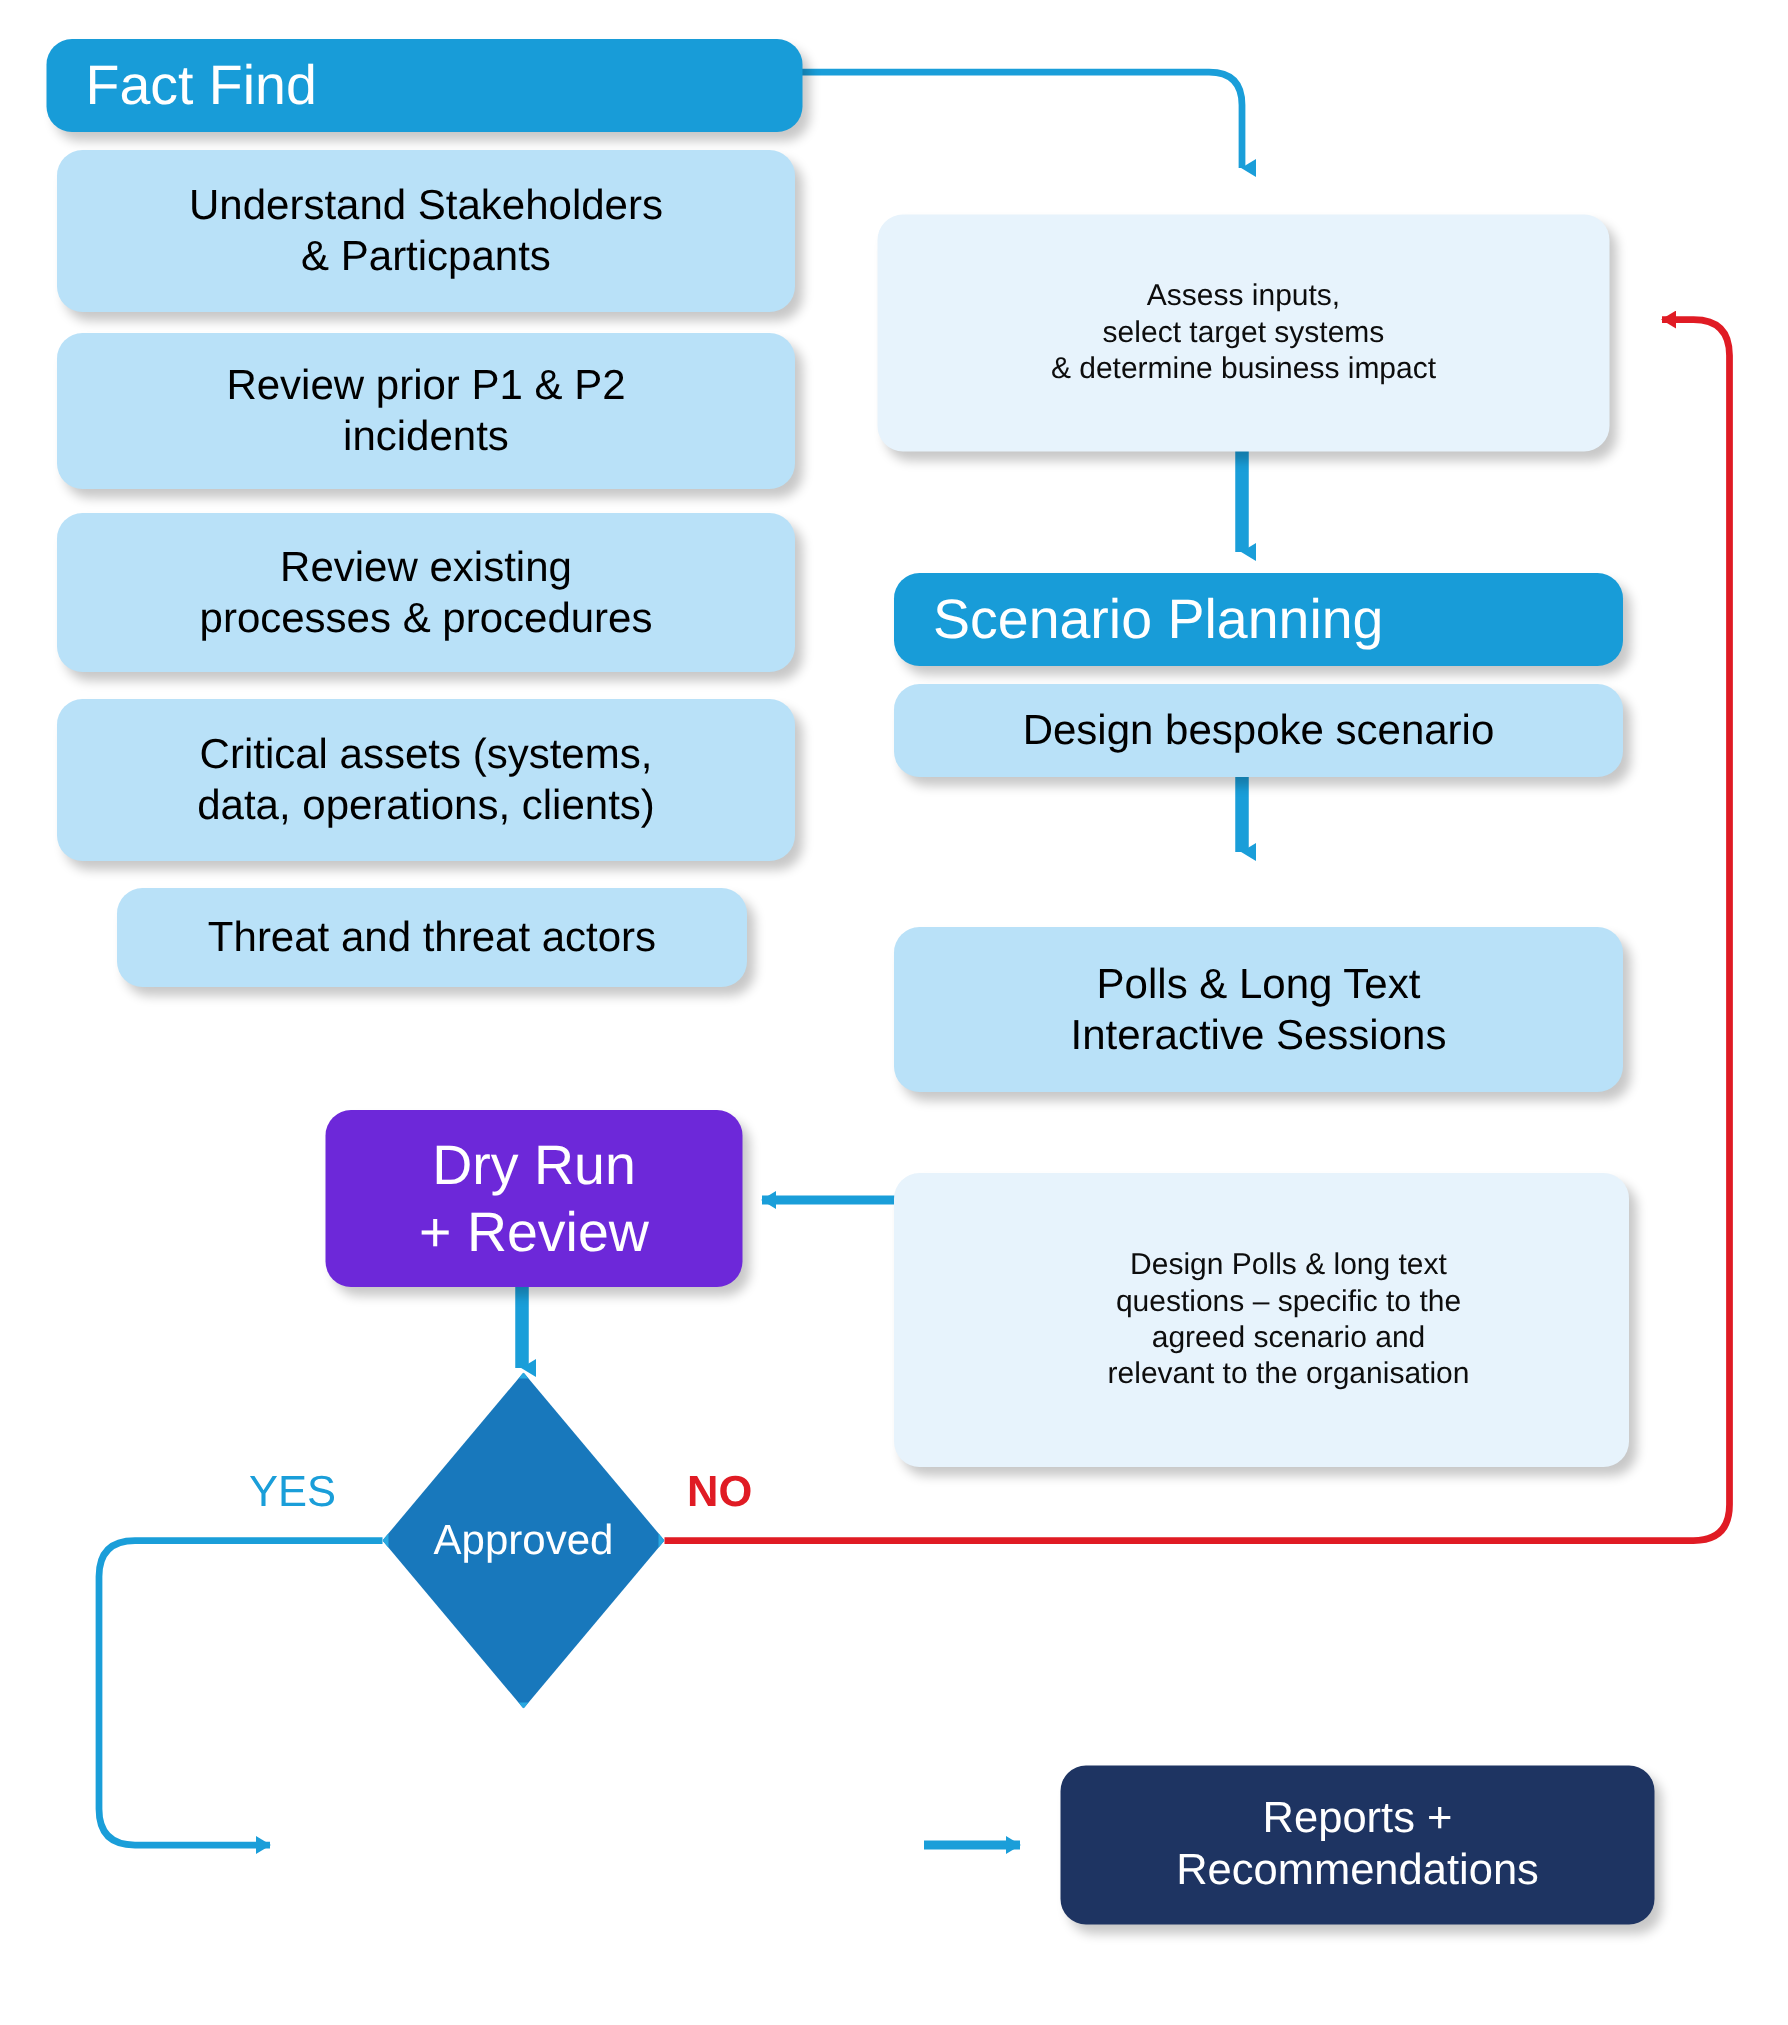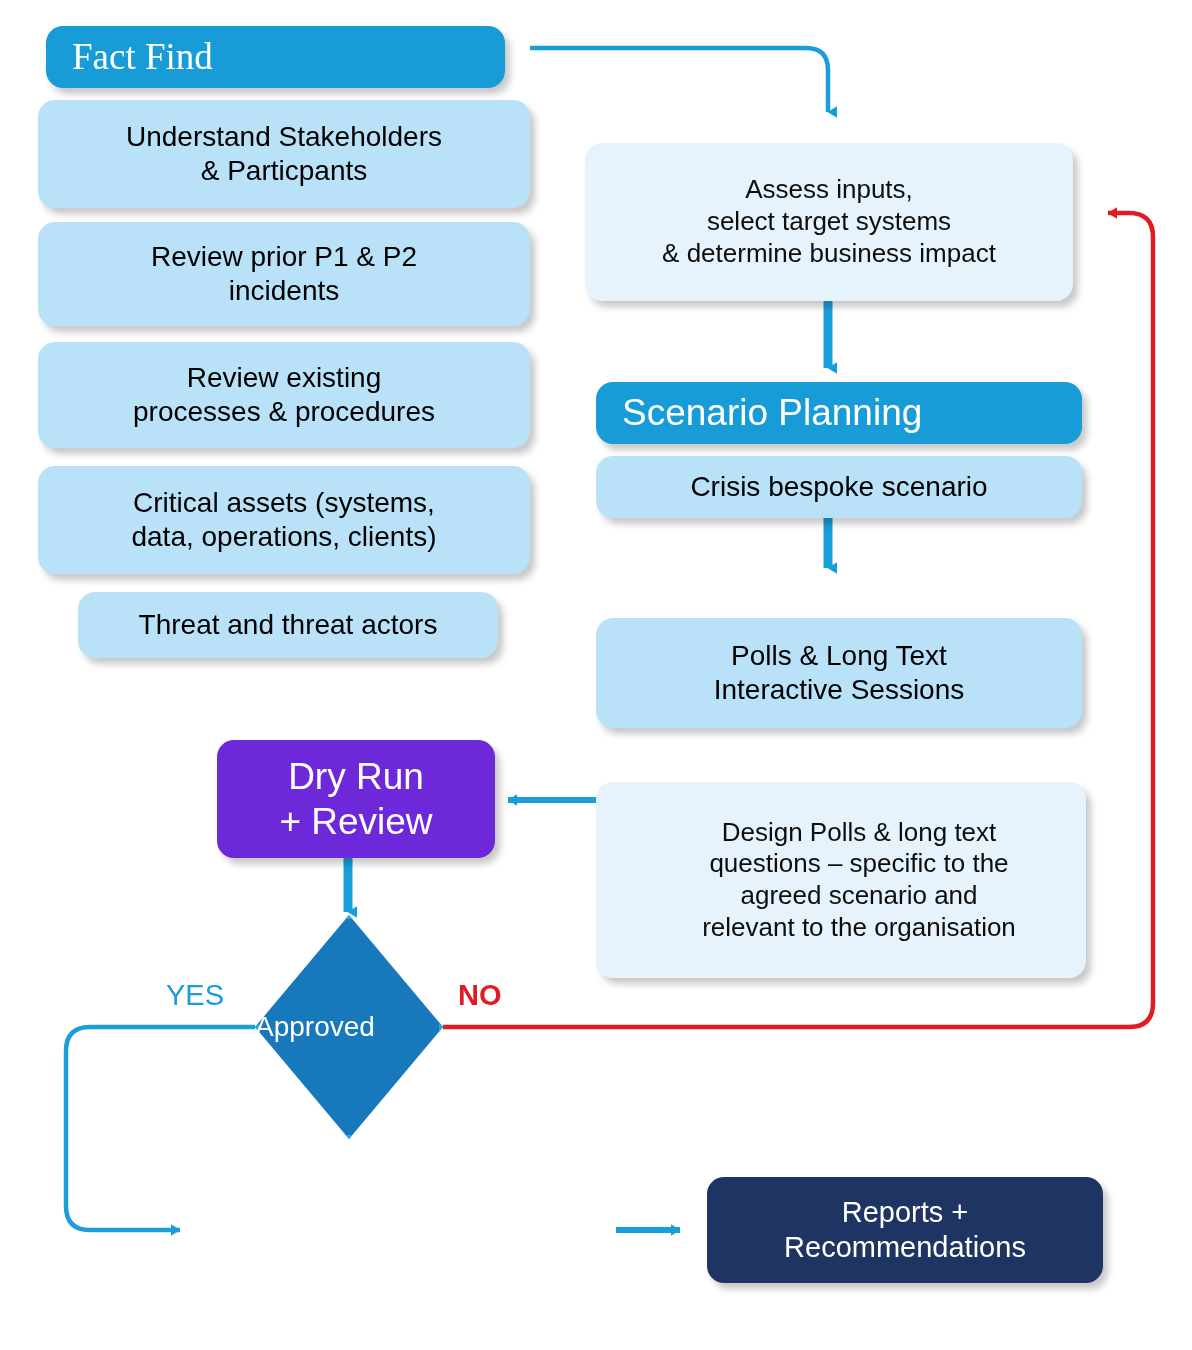--- a/index.html
+++ b/index.html
@@ -45,21 +45,21 @@
     background: #b9e1f8;
     color: #000000;
     font-size: 28px;
     border-radius: 17px;
   }
 
   
   .pale {
     background: #e7f3fc;
     color: #0d0d0d;
-    font-size: 26px;
+    font-size: 20px;
     border-radius: 17px;
   }
 
   
   .orange {
     background: #6d28d9;
     color: #ffffff;
     font-size: 37px;
     border-radius: 17px;
   }
@@ -70,20 +70,21 @@
     color: #ffffff;
     font-size: 29px;
     border-radius: 17px;
   }
 
   
   .diamond-wrap {
     position: absolute;
     display: flex;
     align-items: center;
+    justify-content: center;
   }
   .diamond-shape {
     position: absolute;
     inset: 0;
     background: #1878bc;
     border: 4px solid #29a8e0;
     box-sizing: border-box;
     clip-path: polygon(50% 0%, 100% 50%, 50% 100%, 0% 50%);
   }
   .diamond-label {
@@ -158,21 +159,21 @@
 
     <g>
       <path d="M443,1027 H1129 Q1153,1027 1153,1003 V237 Q1153,213 1129,213 H1108" fill="none" stroke="#e01b24" stroke-width="4.5" marker-end="url(#arrow-red-left)"></path>
     </g>
 
     <g>
       <path d="M616,1230 H680" fill="none" stroke="#1a9ed9" stroke-width="6" marker-end="url(#arrow-blue-right)"></path>
     </g>
   </svg>
 
-  <div class="node hdr" style="left:46px; top:26px; width:459px; height:62px;font-family:Liberation Serif, serif;">Fact Find</div>
+  <div class="node hdr" style="left:31px; top:26px; width:504px; height:62px;">Fact Find</div>
 
   <div class="node task" style="left:38px; top:100px; width:492px; height:108px;">Understand Stakeholders
 &amp; Particpants</div>
 
   <div class="node task" style="left:38px; top:222px; width:492px; height:104px;">Review prior P1 &amp; P2
 incidents</div>
 
   <div class="node task" style="left:38px; top:342px; width:492px; height:106px;">Review existing
 processes &amp; procedures</div>
 
@@ -180,21 +181,21 @@
 data, operations, clients)</div>
 
   <div class="node task" style="left:38px; top:592px; width:420px; height:66px;margin-left:40px;">Threat and threat actors</div>
 
   <div class="node pale" style="left:585px; top:143px; width:488px; height:158px;">Assess inputs,
 select target systems
 &amp; determine business impact</div>
 
   <div class="node hdr" style="left:596px; top:382px; width:486px; height:62px;">Scenario Planning</div>
 
-  <div class="node task" style="left:596px; top:456px; width:486px; height:62px;">Crisis bespoke scenario</div>
+  <div class="node task" style="left:596px; top:456px; width:486px; height:62px;">Design bespoke scenario</div>
 
   <div class="node task" style="left:596px; top:618px; width:486px; height:110px;">Polls &amp; Long Text
 Interactive Sessions</div>
 
   <div class="node pale" style="left:596px; top:782px; width:490px; height:196px;padding-left:36px;">Design Polls &amp; long text
 questions – specific to the
 agreed scenario and
 relevant to the organisation</div>
 
   <div class="node orange" style="left:217px; top:740px; width:278px; height:118px;">Dry Run

